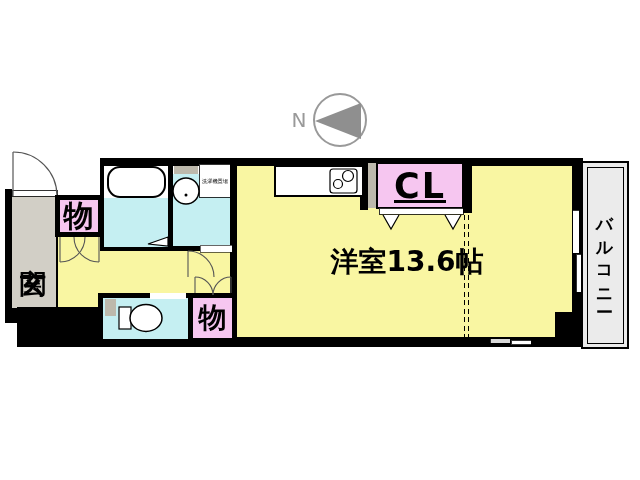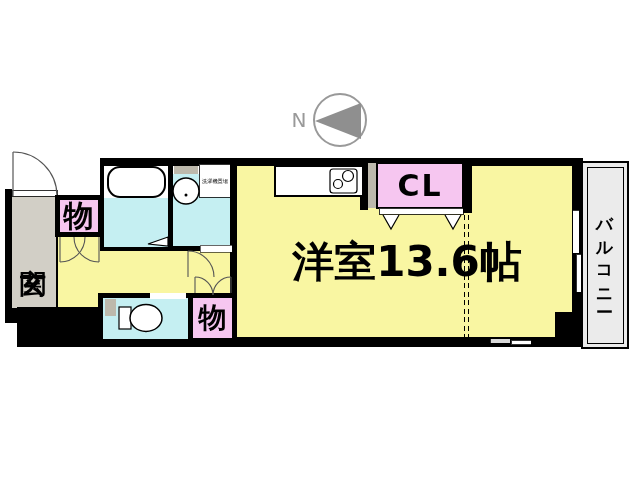--- a/index.html
+++ b/index.html
@@ -26,22 +26,22 @@
   .fill-fixture{fill:var(--fixture_gray);}
   .wall{fill:var(--wall_black);}
   .lbl{
     position:absolute;display:flex;align-items:center;justify-content:center;
     color:#000;z-index:5;white-space:nowrap;
   }
   .vert{writing-mode:vertical-rl;text-orientation:upright;}
   #genkan-label{left:11px;top:195px;width:46px;height:114px;font-size:26px;font-weight:700;letter-spacing:4px;}
   #storage-upper-label{left:55px;top:195px;width:47px;height:42px;font-size:30px;font-weight:700;}
   #storage-lower-label{left:188px;top:295px;width:49px;height:46px;font-size:28px;font-weight:700;}
-  #closet-label{left:377px;top:163px;width:86px;height:45px;font-size:30px;font-weight:600;letter-spacing:2px;}
-  #main-room-label{left:237px;top:233px;width:340px;height:58px;font-size:42px;font-weight:700;}
+  #closet-label{left:377px;top:163px;width:86px;height:45px;font-size:35px;font-weight:600;letter-spacing:2px;text-decoration:underline;}
+  #main-room-label{left:237px;top:233px;width:340px;height:58px;font-size:28px;font-weight:700;}
   #balcony-label{left:583px;top:170px;width:45px;height:172px;font-size:17px;font-weight:700;letter-spacing:5px;}
   #laundry-label{left:200px;top:176px;width:30px;height:10px;font-size:5.5px;font-weight:400;transform:scale(.95);}
   #north-label{left:288px;top:106px;width:22px;height:28px;font-size:20px;color:#999;font-weight:400;}
 </style>
 </head>
 <body>
 
 <div id="canvas">
 
   <svg id="plan-svg" viewBox="0 0 640 480" shape-rendering="crispEdges">

